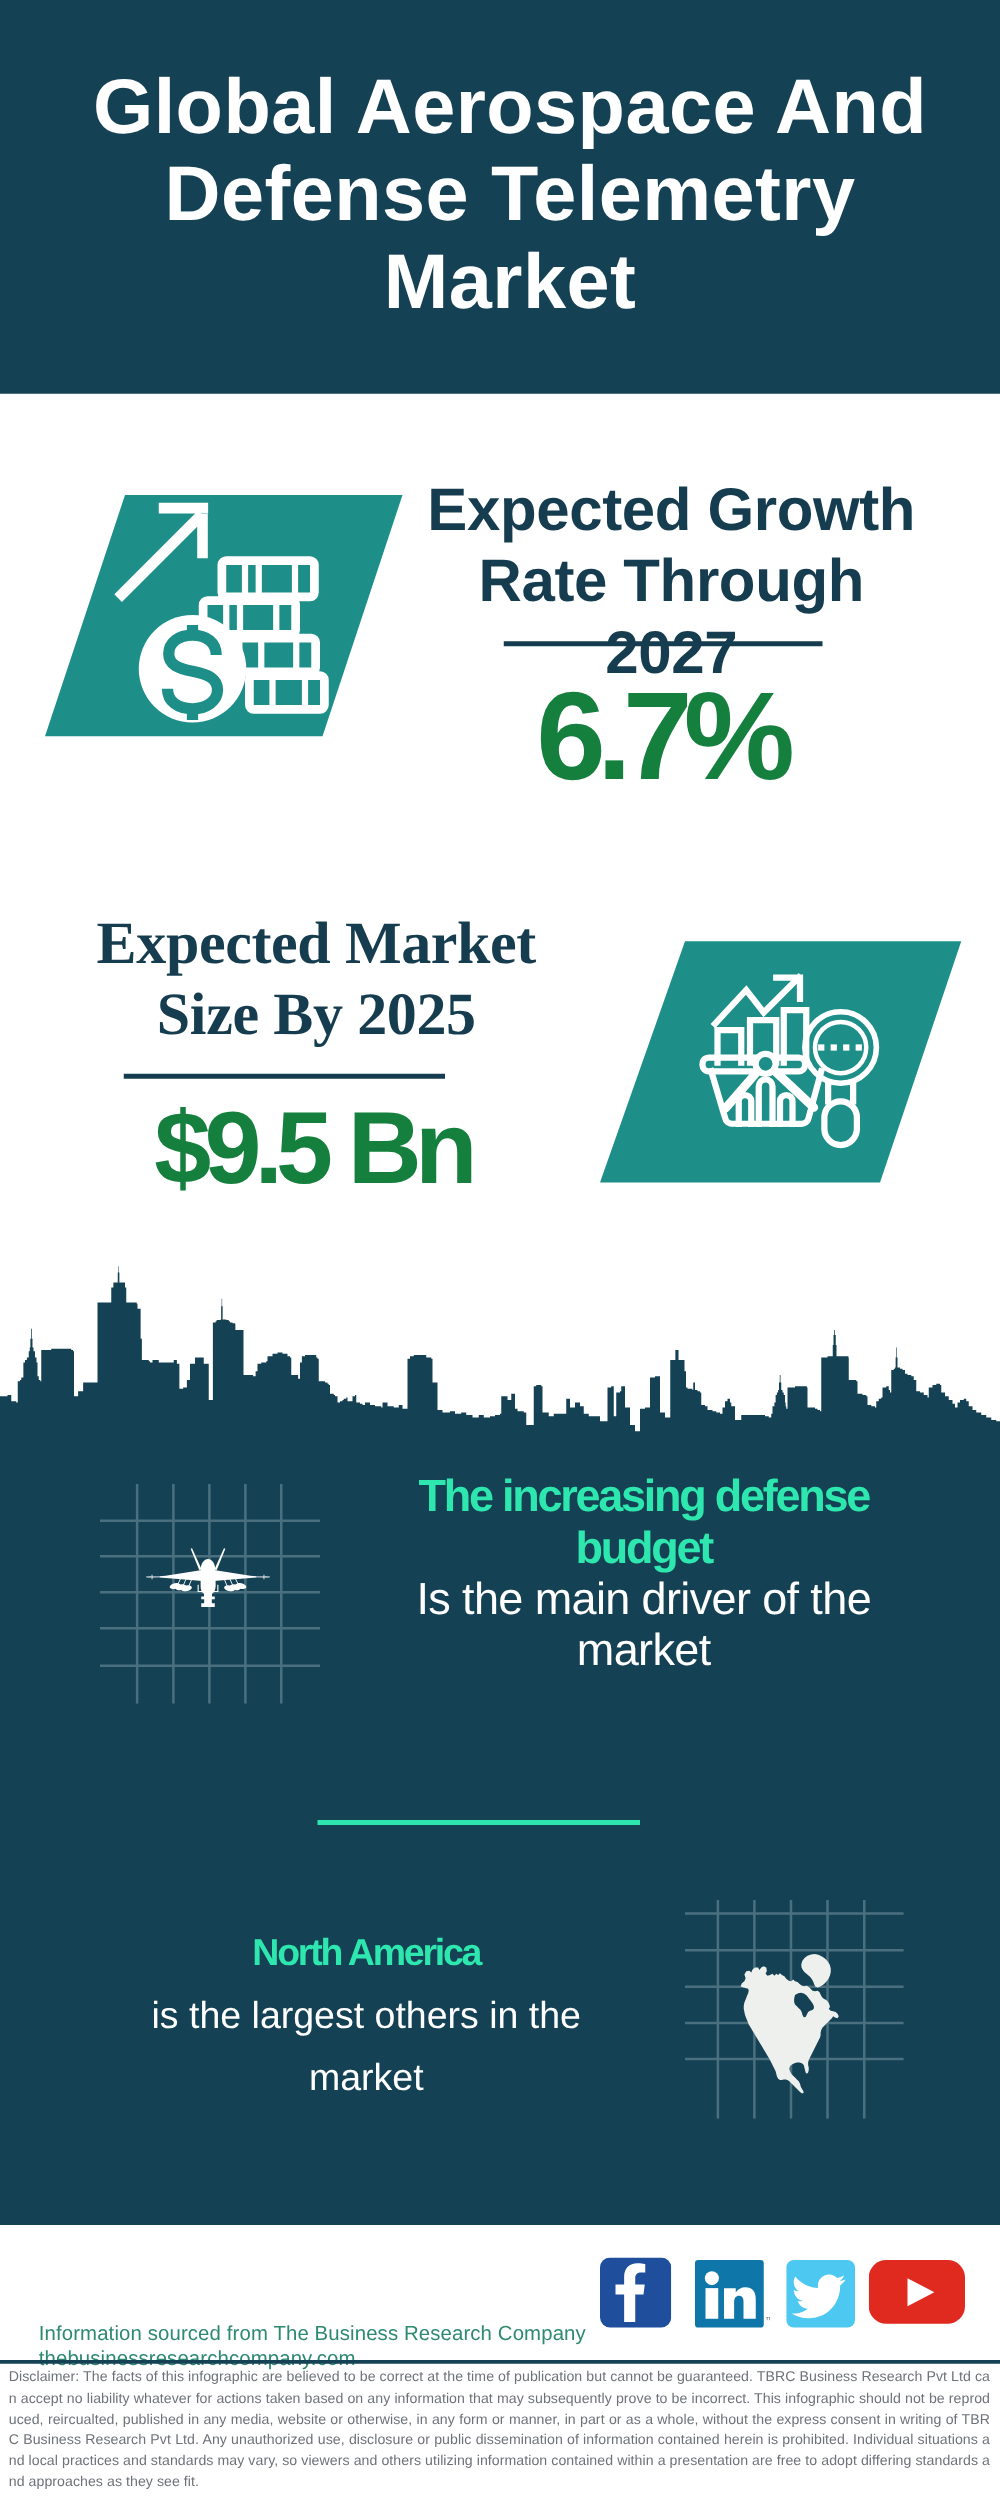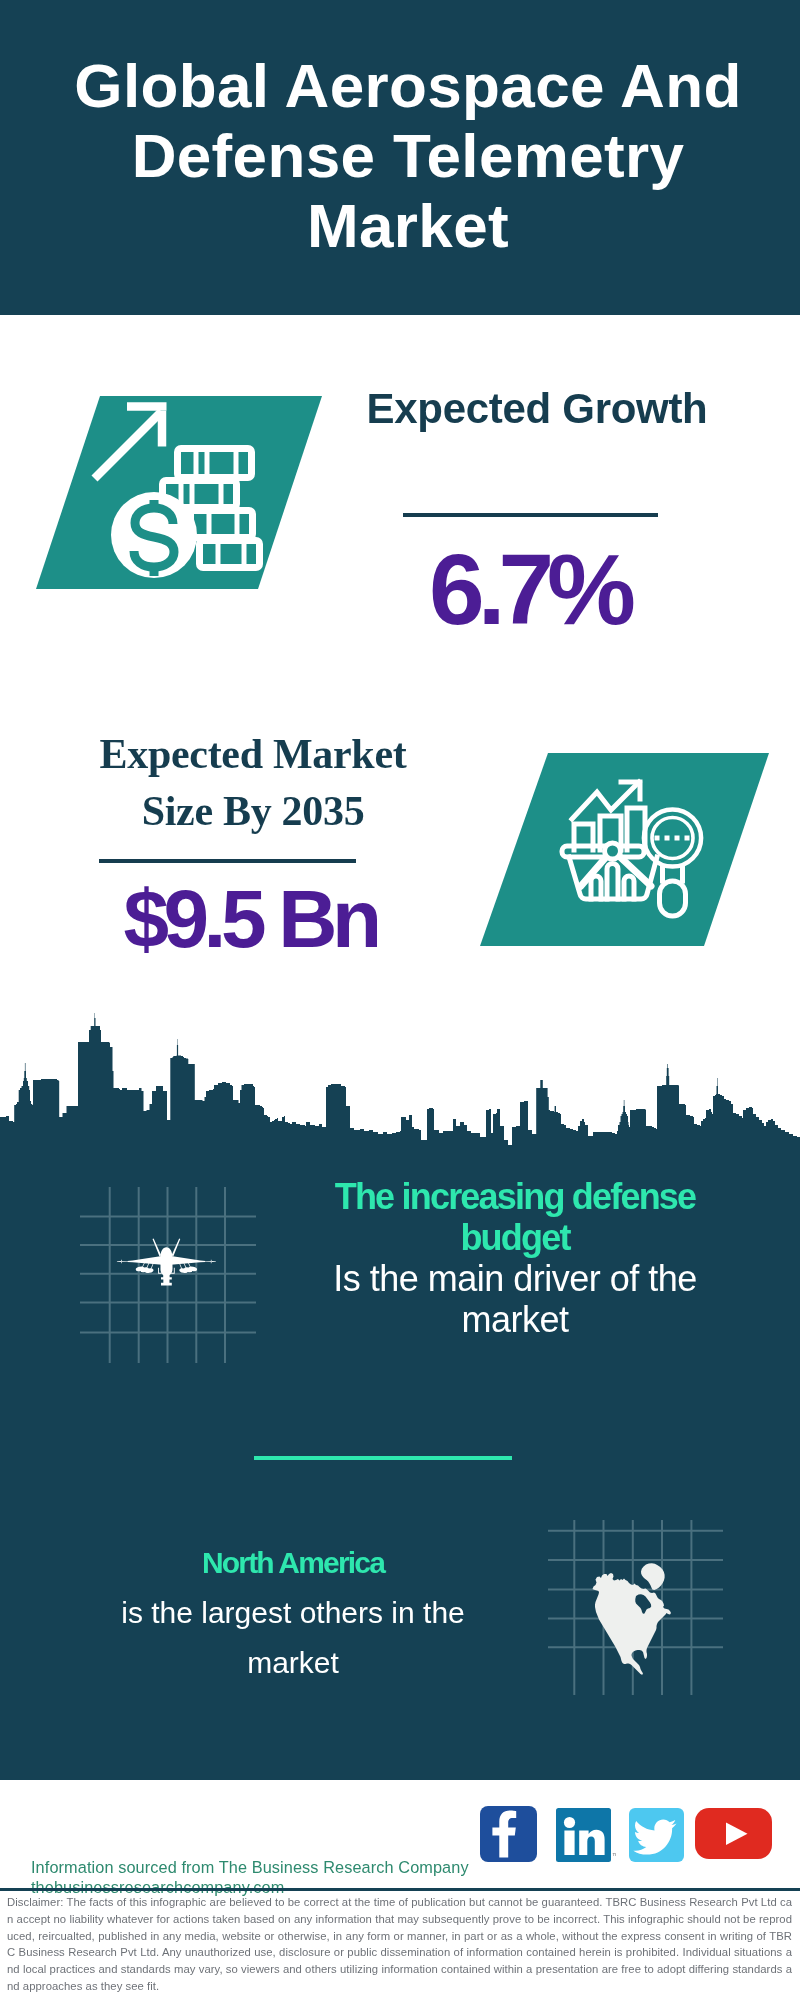--- a/index.html
+++ b/index.html
@@ -7,23 +7,23 @@
        -webkit-font-smoothing:antialiased;}
   .page{position:relative;width:800px;height:1460px;background:#fff;}
   .abs{position:absolute;}
 
   
   #header{left:0;top:0;width:800px;height:315px;background:#154154;}
   #page-title{left:68px;top:51px;width:680px;text-align:center;color:#ffffff;
      font-size:62px;line-height:70px;font-weight:bold;letter-spacing:0.35px;}
 
   
-  .stat-title{color:#163d4f;font-weight:bold;font-size:42px;line-height:57px;letter-spacing:-0.3px;text-align:center;}
+  .stat-title{color:#163d4f;font-weight:bold;font-size:48px;line-height:57px;letter-spacing:-0.3px;text-align:center;}
   .stat-rule{background:#163d4f;height:4px;}
-  .stat-value{color:#4c1d95;font-weight:bold;font-size:100px;line-height:96px;text-align:center;
+  .stat-value{color:#15803d;font-weight:bold;font-size:100px;line-height:96px;text-align:center;
      letter-spacing:-7px;}
 
   
   #dark-panel{left:0;top:1145px;width:800px;height:635px;background:#154154;}
   #skyline{left:0;top:1013px;width:800px;height:140px;}
   .fact-text{text-align:center;font-size:36px;line-height:41px;color:#ffffff;font-weight:normal;letter-spacing:-0.5px;}
   .fact-hl{letter-spacing:-1.8px;}
   .fact-hl{color:#2ee7ae;font-weight:bold;}
   #mid-rule{background:#2ee7ae;height:4px;}
 
@@ -62,20 +62,21 @@
         <circle cx="124" cy="142" r="43" fill="#ffffff"></circle>
         <g fill="none" stroke="#1d8f88" stroke-width="9" stroke-linecap="butt">
           <path d="M 143,131 C 143,121 135,115 124,115 C 113,115 105,121 105,130 C 105,139 113,142 124,144
                    C 137,146.5 144,150 144,159 C 144,168 135,174 124,174 C 112,174 104,168 104,158"></path>
           <path d="M 124,107 L 124,118 M 124,171 L 124,183" stroke-width="9"></path>
         </g>
       </g>
     </svg>
     <div class="stat-title abs" style="left:337px;top:65px;width:400px;">
       <div>Expected Growth</div>
+      <div>Rate Through 2027</div>
     </div>
     <div class="stat-rule abs" style="left:403px;top:198px;width:255px;"></div>
     <div class="stat-value abs" style="left:329px;top:226px;width:400px;">6.7%</div>
   </div>
 
   <div class="abs" style="left:0;top:715px;width:800px;height:300px;">
     <svg class="abs" style="left:474px;top:35px;" width="300" height="200" viewBox="0 0 300 200">
       <polygon points="74,3 295,3 230,196 6,196" fill="#1d8f88"></polygon>
       <g fill="none" stroke="#ffffff" stroke-width="5" stroke-linecap="square" stroke-linejoin="miter">
         <path d="M 98,69 L 123,42 L 137,60 L 165,32"></path>
@@ -100,21 +101,21 @@
       </g>
       <g fill="#ffffff">
         <rect x="180.5" y="85.5" width="5" height="5"></rect>
         <rect x="190.5" y="85.5" width="5" height="5"></rect>
         <rect x="200.5" y="85.5" width="5" height="5"></rect>
         <rect x="210.5" y="85.5" width="5" height="5"></rect>
       </g>
     </svg>
     <div class="stat-title abs" style="left:53px;top:11px;width:400px;font-family:Liberation Serif, serif;">
       <div>Expected Market</div>
-      <div>Size By 2035</div>
+      <div>Size By 2025</div>
     </div>
     <div class="stat-rule abs" style="left:99px;top:144px;width:257px;"></div>
     <div class="stat-value abs" style="left:50px;top:164px;width:400px;font-size:82px;line-height:80px;letter-spacing:-5.5px;">$9.5 Bn</div>
   </div>
 
   <div id="dark-panel" class="abs"></div>
   <svg id="skyline" class="abs" viewBox="0 0 800 140" preserveAspectRatio="none">
       <path fill="#154154" d="M 0,133.0 L 0,104.0 L 6.0,104.0 L 6.0,103.0 L 9.0,103.0 L 9.0,108.0 L 13.0,108.0 L 13.0,109.0 L 14.2,109.0 L 14.2,92.0 L 16.0,92.0 L 16.0,91.0 L 17.0,91.0 L 17.0,89.0 L 18.7,89.0 L 18.7,77.0 L 20.0,77.0 L 20.0,75.0 L 21.5,75.0 L 21.5,73.0 L 23.0,73.0 L 23.0,68.0 L 23.8,68.0 L 23.8,65.0 L 24.3,65.0 L 24.3,58.0 L 24.9,58.0 L 24.9,50.0 L 25.5,50.0 L 25.5,58.0 L 26.0,58.0 L 26.0,65.0 L 26.8,65.0 L 26.8,68.0 L 28.0,68.0 L 28.0,73.0 L 29.2,73.0 L 29.2,77.0 L 30.0,77.0 L 30.0,88.0 L 31.0,88.0 L 31.0,91.0 L 32.2,91.0 L 32.2,92.0 L 33.0,92.0 L 33.0,67.0 L 33.7,67.0 L 33.7,67.0 L 41.0,67.0 L 41.0,66.0 L 45.0,66.0 L 45.0,66.0 L 52.0,66.0 L 52.0,66.0 L 57.0,66.0 L 57.0,67.0 L 58.5,67.0 L 58.5,68.0 L 59.2,68.0 L 59.2,104.0 L 62.0,104.0 L 62.0,104.0 L 62.5,104.0 L 62.5,100.0 L 66.0,100.0 L 66.0,100.0 L 66.5,100.0 L 66.5,93.0 L 78.0,93.0 L 78.0,93.0 L 78.0,93.0 L 78.0,29.0 L 88.0,29.0 L 88.0,29.0 L 89.0,29.0 L 89.0,17.0 L 90.7,17.0 L 90.7,13.0 L 93.5,13.0 L 93.5,13.0 L 94.2,13.0 L 94.2,5.0 L 94.6,5.0 L 94.6,-5.0 L 95.0,-5.0 L 95.0,5.0 L 95.5,5.0 L 95.5,13.0 L 99.0,13.0 L 99.0,13.0 L 100.0,13.0 L 100.0,17.0 L 101.0,17.0 L 101.0,29.0 L 106.0,29.0 L 106.0,29.0 L 109.4,29.0 L 109.4,30.0 L 110.0,30.0 L 110.0,34.0 L 111.5,34.0 L 111.5,34.0 L 112.5,34.0 L 112.5,58.0 L 113.5,58.0 L 113.5,75.0 L 119.0,75.0 L 119.0,76.0 L 120.0,76.0 L 120.0,77.0 L 122.0,77.0 L 122.0,75.0 L 127.0,75.0 L 127.0,77.0 L 139.0,77.0 L 139.0,75.0 L 141.5,75.0 L 141.5,78.0 L 143.5,78.0 L 143.5,98.0 L 146.5,98.0 L 146.5,97.0 L 149.5,97.0 L 149.5,91.0 L 152.0,91.0 L 152.0,78.0 L 156.0,78.0 L 156.0,73.0 L 162.0,73.0 L 162.0,73.0 L 163.0,73.0 L 163.0,78.0 L 166.0,78.0 L 166.0,78.0 L 167.0,78.0 L 167.0,107.0 L 171.5,107.0 L 171.5,107.0 L 170.3,107.0 L 170.3,45.0 L 172.5,45.0 L 172.5,44.0 L 173.3,44.0 L 173.3,43.0 L 176.5,43.0 L 176.5,42.5 L 176.9,42.5 L 176.9,32.0 L 177.3,32.0 L 177.3,26.0 L 177.7,26.0 L 177.7,32.0 L 178.1,32.0 L 178.1,42.5 L 181.0,42.5 L 181.0,43.0 L 183.0,43.0 L 183.0,44.0 L 184.0,44.0 L 184.0,45.0 L 186.0,45.0 L 186.0,45.5 L 187.9,45.5 L 187.9,46.0 L 188.3,46.0 L 188.3,51.0 L 194.4,51.0 L 194.4,51.0 L 194.8,51.0 L 194.8,87.0 L 200.0,87.0 L 200.0,87.0 L 202.5,87.0 L 202.5,88.0 L 204.5,88.0 L 204.5,84.0 L 206.0,84.0 L 206.0,78.0 L 209.0,78.0 L 209.0,77.0 L 213.0,77.0 L 213.0,76.0 L 214.0,76.0 L 214.0,72.0 L 218.0,72.0 L 218.0,70.0 L 222.0,70.0 L 222.0,69.0 L 226.0,69.0 L 226.0,70.0 L 230.0,70.0 L 230.0,72.0 L 232.0,72.0 L 232.0,73.0 L 233.0,73.0 L 233.0,87.0 L 237.0,87.0 L 237.0,87.0 L 238.5,87.0 L 238.5,90.0 L 240.0,90.0 L 240.0,77.0 L 241.5,77.0 L 241.5,72.0 L 244.0,72.0 L 244.0,71.0 L 251.0,71.0 L 251.0,71.0 L 253.0,71.0 L 253.0,73.0 L 254.0,73.0 L 254.0,74.0 L 255.0,74.0 L 255.0,92.0 L 260.0,92.0 L 260.0,93.0 L 262.0,93.0 L 262.0,94.0 L 263.0,94.0 L 263.0,95.0 L 264.0,95.0 L 264.0,102.0 L 267.0,102.0 L 267.0,103.0 L 268.0,103.0 L 268.0,104.0 L 270.0,104.0 L 270.0,109.0 L 272.0,109.0 L 272.0,108.0 L 274.0,108.0 L 274.0,107.0 L 275.0,107.0 L 275.0,106.0 L 277.0,106.0 L 277.0,105.0 L 278.0,105.0 L 278.0,108.0 L 281.0,108.0 L 281.0,108.0 L 282.0,108.0 L 282.0,104.0 L 284.0,104.0 L 284.0,103.0 L 285.0,103.0 L 285.0,109.0 L 288.0,109.0 L 288.0,110.0 L 290.0,110.0 L 290.0,111.0 L 292.0,111.0 L 292.0,109.0 L 294.0,109.0 L 294.0,109.0 L 296.0,109.0 L 296.0,111.0 L 299.0,111.0 L 299.0,111.0 L 300.0,111.0 L 300.0,112.0 L 303.0,112.0 L 303.0,112.0 L 305.0,112.0 L 305.0,113.0 L 306.0,113.0 L 306.0,109.0 L 308.0,109.0 L 308.0,109.0 L 310.0,109.0 L 310.0,112.0 L 313.0,112.0 L 313.0,112.0 L 315.0,112.0 L 315.0,113.0 L 318.0,113.0 L 318.0,113.0 L 319.0,113.0 L 319.0,111.0 L 321.0,111.0 L 321.0,111.0 L 322.0,111.0 L 322.0,114.0 L 325.0,114.0 L 325.0,114.0 L 326.0,114.0 L 326.0,74.0 L 328.0,74.0 L 328.0,72.0 L 331.0,72.0 L 331.0,71.0 L 336.0,71.0 L 336.0,71.0 L 341.0,71.0 L 341.0,73.0 L 345.0,73.0 L 345.0,74.0 L 346.0,74.0 L 346.0,93.0 L 349.0,93.0 L 349.0,93.0 L 350.0,93.0 L 350.0,115.0 L 353.0,115.0 L 353.0,115.0 L 354.0,115.0 L 354.0,117.0 L 359.0,117.0 L 359.0,117.0 L 360.0,117.0 L 360.0,116.0 L 363.0,116.0 L 363.0,116.0 L 364.0,116.0 L 364.0,118.0 L 368.0,118.0 L 368.0,118.0 L 369.0,118.0 L 369.0,117.0 L 372.0,117.0 L 372.0,117.0 L 373.0,117.0 L 373.0,119.0 L 377.0,119.0 L 377.0,119.0 L 378.0,119.0 L 378.0,121.0 L 382.0,121.0 L 382.0,121.0 L 383.0,121.0 L 383.0,119.0 L 386.0,119.0 L 386.0,119.0 L 387.0,119.0 L 387.0,121.0 L 391.0,121.0 L 391.0,121.0 L 392.0,121.0 L 392.0,120.0 L 395.0,120.0 L 395.0,120.0 L 396.0,120.0 L 396.0,119.0 L 399.0,119.0 L 399.0,119.0 L 400.0,119.0 L 400.0,118.0 L 401.0,118.0 L 401.0,104.0 L 405.0,104.0 L 405.0,104.0 L 406.0,104.0 L 406.0,107.0 L 408.0,107.0 L 408.0,107.0 L 409.0,107.0 L 409.0,102.0 L 411.0,102.0 L 411.0,102.0 L 412.0,102.0 L 412.0,114.0 L 414.0,114.0 L 414.0,114.0 L 414.0,114.0 L 414.0,116.0 L 418.0,116.0 L 418.0,116.0 L 419.0,116.0 L 419.0,117.0 L 421.0,117.0 L 421.0,117.0 L 421.0,117.0 L 421.0,127.0 L 426.0,127.0 L 426.0,127.0 L 427.0,127.0 L 427.0,96.0 L 429.0,96.0 L 429.0,95.0 L 431.0,95.0 L 431.0,95.0 L 433.0,95.0 L 433.0,96.0 L 434.0,96.0 L 434.0,117.0 L 438.0,117.0 L 438.0,117.0 L 439.0,117.0 L 439.0,120.0 L 442.0,120.0 L 442.0,120.0 L 443.0,120.0 L 443.0,118.0 L 452.0,118.0 L 452.0,118.0 L 453.0,118.0 L 453.0,106.0 L 455.0,106.0 L 455.0,106.0 L 456.0,106.0 L 456.0,113.0 L 459.0,113.0 L 459.0,113.0 L 460.0,113.0 L 460.0,109.0 L 463.0,109.0 L 463.0,109.0 L 464.0,109.0 L 464.0,112.0 L 466.0,112.0 L 466.0,112.0 L 467.0,112.0 L 467.0,118.0 L 470.0,118.0 L 470.0,118.0 L 471.0,118.0 L 471.0,120.0 L 479.0,120.0 L 479.0,120.0 L 480.0,120.0 L 480.0,124.0 L 485.0,124.0 L 485.0,124.0 L 486.0,124.0 L 486.0,97.0 L 489.0,97.0 L 489.0,96.0 L 490.0,96.0 L 490.0,96.0 L 491.0,96.0 L 491.0,120.0 L 492.0,120.0 L 492.0,120.0 L 493.0,120.0 L 493.0,101.0 L 496.0,101.0 L 496.0,100.0 L 497.0,100.0 L 497.0,96.0 L 499.0,96.0 L 499.0,96.0 L 500.0,96.0 L 500.0,113.0 L 503.0,113.0 L 503.0,113.0 L 504.0,113.0 L 504.0,127.0 L 507.0,127.0 L 507.0,127.0 L 508.0,127.0 L 508.0,134.0 L 511.0,134.0 L 511.0,134.0 L 512.0,134.0 L 512.0,114.0 L 516.0,114.0 L 516.0,113.0 L 519.0,113.0 L 519.0,113.0 L 520.0,113.0 L 520.0,89.0 L 524.0,89.0 L 524.0,88.0 L 527.9,88.0 L 527.9,88.0 L 528.0,88.0 L 528.0,117.0 L 531.0,117.0 L 531.0,117.0 L 532.0,117.0 L 532.0,121.0 L 535.0,121.0 L 535.0,121.0 L 536.2,121.0 L 536.2,75.0 L 540.0,75.0 L 540.0,75.0 L 540.3,75.0 L 540.3,67.0 L 542.6,67.0 L 542.6,67.0 L 542.8,67.0 L 542.8,75.0 L 547.4,75.0 L 547.4,75.0 L 547.6,75.0 L 547.6,84.0 L 548.6,84.0 L 548.6,84.0 L 548.8,84.0 L 548.8,97.0 L 550.0,97.0 L 550.0,98.0 L 554.0,98.0 L 554.0,99.0 L 554.6,99.0 L 554.6,93.0 L 555.6,93.0 L 555.6,93.0 L 556.0,93.0 L 556.0,99.0 L 558.0,99.0 L 558.0,100.0 L 560.0,100.0 L 560.0,101.0 L 561.0,101.0 L 561.0,111.0 L 564.0,111.0 L 564.0,112.0 L 566.0,112.0 L 566.0,115.0 L 570.0,115.0 L 570.0,116.0 L 573.0,116.0 L 573.0,117.0 L 576.0,117.0 L 576.0,118.0 L 578.0,118.0 L 578.0,113.0 L 580.0,113.0 L 580.0,108.0 L 582.0,108.0 L 582.0,106.0 L 584.0,106.0 L 584.0,109.0 L 585.0,109.0 L 585.0,112.0 L 588.0,112.0 L 588.0,123.0 L 591.0,123.0 L 591.0,123.0 L 593.0,123.0 L 593.0,119.0 L 605.0,119.0 L 605.0,119.0 L 612.0,119.0 L 612.0,120.0 L 615.0,120.0 L 615.0,121.0 L 617.0,121.0 L 617.0,118.0 L 618.0,118.0 L 618.0,112.0 L 619.5,112.0 L 619.5,109.0 L 620.5,109.0 L 620.5,103.0 L 621.5,103.0 L 621.5,101.0 L 622.5,101.0 L 622.5,99.0 L 623.2,99.0 L 623.2,93.0 L 623.8,93.0 L 623.8,87.0 L 624.4,87.0 L 624.4,93.0 L 625.0,93.0 L 625.0,99.0 L 626.0,99.0 L 626.0,101.0 L 627.0,101.0 L 627.0,103.0 L 628.0,103.0 L 628.0,109.0 L 628.5,109.0 L 628.5,112.0 L 629.0,112.0 L 629.0,114.0 L 630.0,114.0 L 630.0,97.0 L 636.0,97.0 L 636.0,96.0 L 642.0,96.0 L 642.0,96.0 L 645.5,96.0 L 645.5,97.0 L 646.0,97.0 L 646.0,113.0 L 650.0,113.0 L 650.0,113.0 L 652.0,113.0 L 652.0,114.0 L 654.0,114.0 L 654.0,115.0 L 656.0,115.0 L 656.0,116.0 L 657.0,116.0 L 657.0,73.0 L 662.0,73.0 L 662.0,72.0 L 665.5,72.0 L 665.5,72.0 L 666.2,72.0 L 666.2,63.0 L 666.8,63.0 L 666.8,55.0 L 667.4,55.0 L 667.4,51.0 L 668.0,51.0 L 668.0,55.0 L 668.6,55.0 L 668.6,63.0 L 669.2,63.0 L 669.2,72.0 L 674.0,72.0 L 674.0,72.0 L 678.7,72.0 L 678.7,73.0 L 679.0,73.0 L 679.0,91.0 L 685.0,91.0 L 685.0,92.0 L 686.0,92.0 L 686.0,102.0 L 690.0,102.0 L 690.0,103.0 L 693.0,103.0 L 693.0,104.0 L 694.0,104.0 L 694.0,111.0 L 697.0,111.0 L 697.0,112.0 L 700.0,112.0 L 700.0,113.0 L 701.0,113.0 L 701.0,108.0 L 703.0,108.0 L 703.0,106.0 L 705.0,106.0 L 705.0,105.0 L 706.0,105.0 L 706.0,97.0 L 709.0,97.0 L 709.0,96.0 L 711.0,96.0 L 711.0,99.0 L 712.0,99.0 L 712.0,101.0 L 713.0,101.0 L 713.0,83.0 L 715.0,83.0 L 715.0,82.0 L 716.0,82.0 L 716.0,81.0 L 716.5,81.0 L 716.5,73.0 L 717.0,73.0 L 717.0,65.0 L 717.5,65.0 L 717.5,73.0 L 718.0,73.0 L 718.0,81.0 L 720.0,81.0 L 720.0,82.0 L 722.0,82.0 L 722.0,83.0 L 724.0,83.0 L 724.0,86.0 L 726.0,86.0 L 726.0,87.0 L 729.0,87.0 L 729.0,88.0 L 731.0,88.0 L 731.0,91.0 L 733.0,91.0 L 733.0,100.0 L 736.0,100.0 L 736.0,101.0 L 739.0,101.0 L 739.0,103.0 L 742.0,103.0 L 742.0,105.0 L 743.0,105.0 L 743.0,97.0 L 746.0,97.0 L 746.0,95.0 L 749.0,95.0 L 749.0,94.0 L 752.0,94.0 L 752.0,95.0 L 753.0,95.0 L 753.0,101.0 L 756.0,101.0 L 756.0,104.0 L 759.0,104.0 L 759.0,107.0 L 762.0,107.0 L 762.0,110.0 L 764.0,110.0 L 764.0,113.0 L 766.0,113.0 L 766.0,109.0 L 768.0,109.0 L 768.0,107.0 L 771.0,107.0 L 771.0,106.0 L 773.0,106.0 L 773.0,108.0 L 775.0,108.0 L 775.0,112.0 L 778.0,112.0 L 778.0,115.0 L 781.0,115.0 L 781.0,117.0 L 785.0,117.0 L 785.0,119.0 L 789.0,119.0 L 789.0,121.0 L 793.0,121.0 L 793.0,123.0 L 797.0,123.0 L 797.0,124.0 L 800.0,124.0 L 800.0,125.0 L 800,125.0 L 800,133.0 Z"></path>
     </svg>
 

